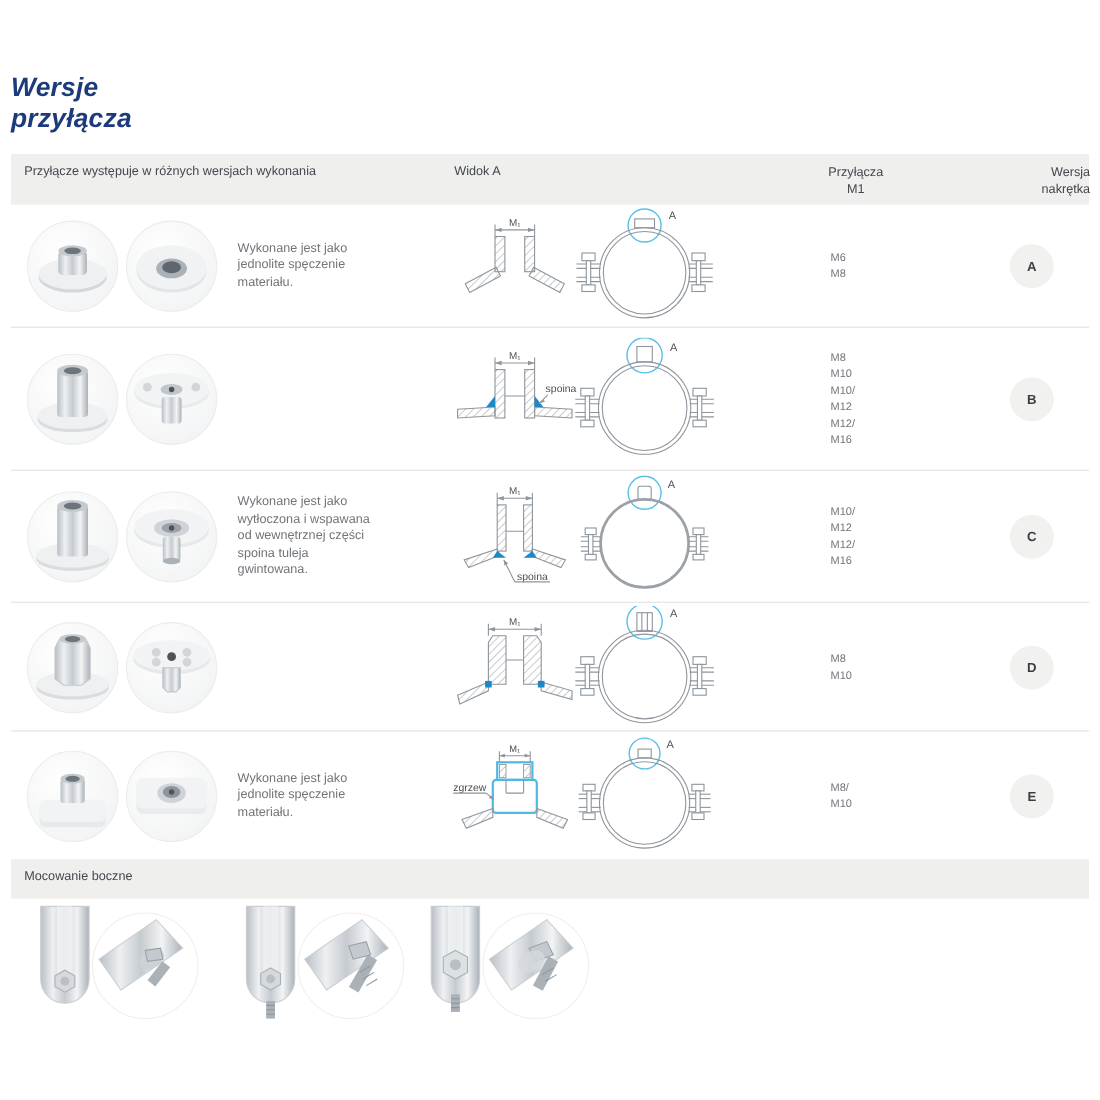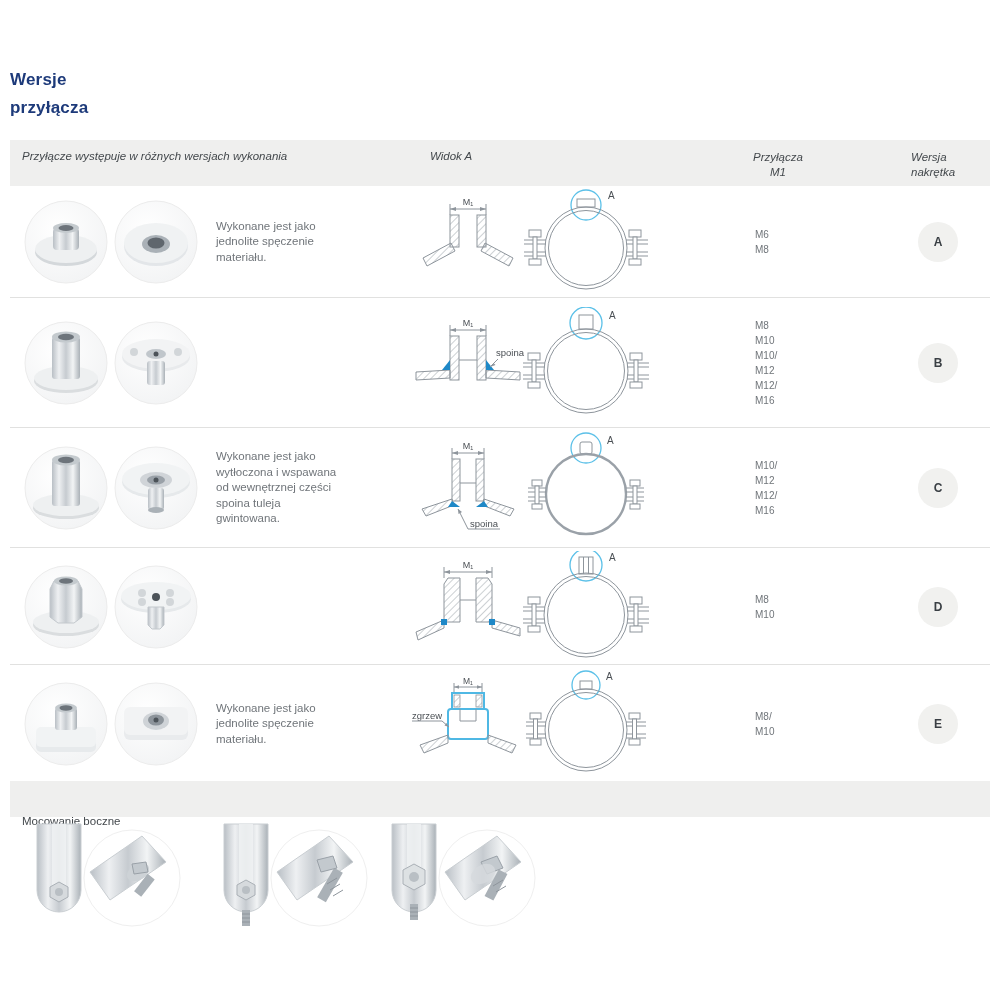--- a/index.html
+++ b/index.html
@@ -1,29 +1,29 @@
 <!DOCTYPE html>
 <html><head>
 <meta charset="utf-8">
 <style>
   * { margin:0; padding:0; box-sizing:border-box; }
   html,body { width:1000px; height:1000px; background:#ffffff;
               font-family:"Liberation Sans", sans-serif; }
   .page { position:relative; width:1000px; height:1000px; overflow:hidden; }
 
-  .page-title { position:absolute; left:10px; top:66px; font-size:17px; font-weight:bold;
-                color:#1d3a7a; line-height:28px; letter-spacing:.2px; }
+  .page-title { position:absolute; left:10px; top:66px; font-size:24px; font-weight:bold;
+                color:#1d3a7a; line-height:28px; letter-spacing:.2px;font-style:italic; }
 
   .header-bar { position:absolute; left:10px; top:140px; width:980px; height:46px;
-                background:#efefee;font-style:italic; }
+                background:#efefee; }
   .h-col { position:absolute; font-size:11.5px; color:#43484c; }
   .h-variants { left:12px; top:10px; }
-  .h-view { left:403px; top:10px;margin-left:17px; }
+  .h-view { left:403px; top:10px; }
   .h-thread { left:728px; top:10px; width:80px; text-align:center; line-height:15px; }
-  .h-version { left:901px; top:10px; width:80px; text-align:left; line-height:15px; }
+  .h-version { left:901px; top:10px; width:80px; text-align:right; line-height:15px; }
 
   .row { position:absolute; left:10px; width:980px; border-bottom:1px solid #e1e1e0; }
   .rA { top:186px; height:112px; }
   .rB { top:299px; height:129px; }
   .rC { top:429px; height:119px; }
   .rD { top:549px; height:116px; }
   .rE { top:666px; height:115px; border-bottom:none; }
 
   .vcenter { position:absolute; top:50%; transform:translateY(-50%); }
   .photo { left:14px; width:84px; height:84px; }
@@ -31,21 +31,21 @@
   .desc { left:206px; width:126px; font-size:11.5px; color:#70757a; line-height:15.5px; }
   .xsec { left:398px; width:120px; height:94px; }
   .clamp { left:500px; width:150px; height:112px; }
   .sizes { left:745px; font-size:10px; color:#70757a; line-height:15px; }
   .badge { left:908px; width:40px; height:40px; border-radius:50%; background:#f1f1ef;
            display:flex; align-items:center; justify-content:center;
            font-size:12px; font-weight:bold; color:#3a3f44; }
 
   .section-bar { position:absolute; left:10px; top:781px; width:980px; height:36px;
                  background:#efefee; }
-  .section-bar span { position:absolute; left:12px; top:10px; font-size:11.5px; color:#43484c;margin-top:24px; }
+  .section-bar span { position:absolute; left:12px; top:10px; font-size:11.5px; color:#43484c; }
 
   .bottom-group { position:absolute; top:822px; width:156px; height:128px; }
   .bg1 { left:30px; } .bg2 { left:217px; } .bg3 { left:385px; }
   .bottom-group .strap { position:absolute; left:0; top:0; }
   .bottom-group .detail { position:absolute; left:52px; top:6px; }
 
   svg text { font-family:"Liberation Sans", sans-serif; }
 </style>
 </head>
 <body>

